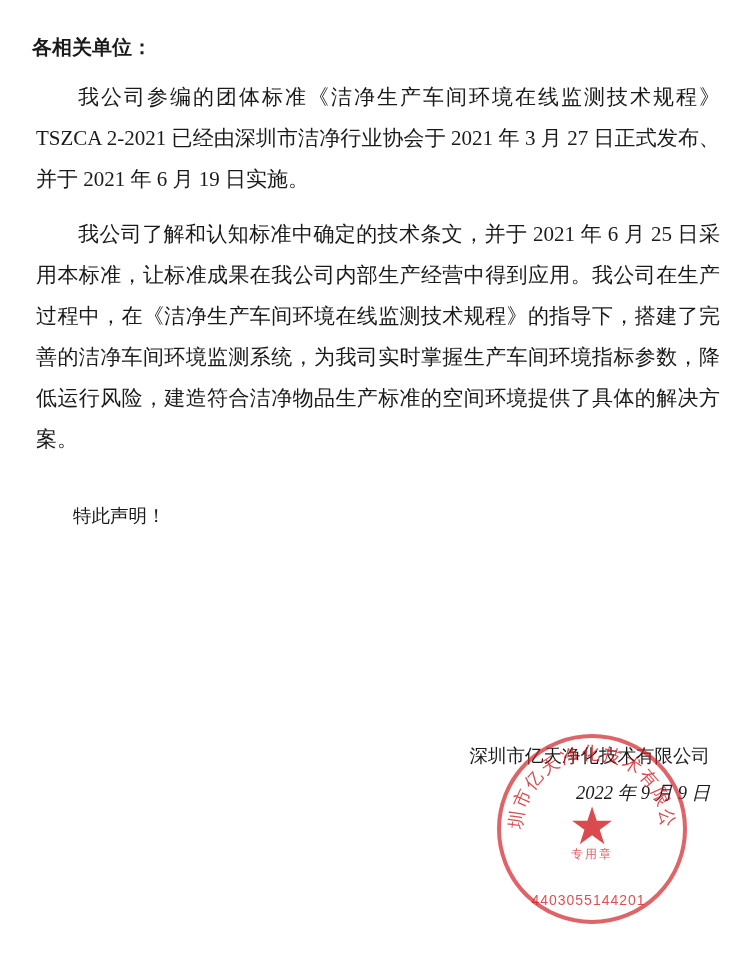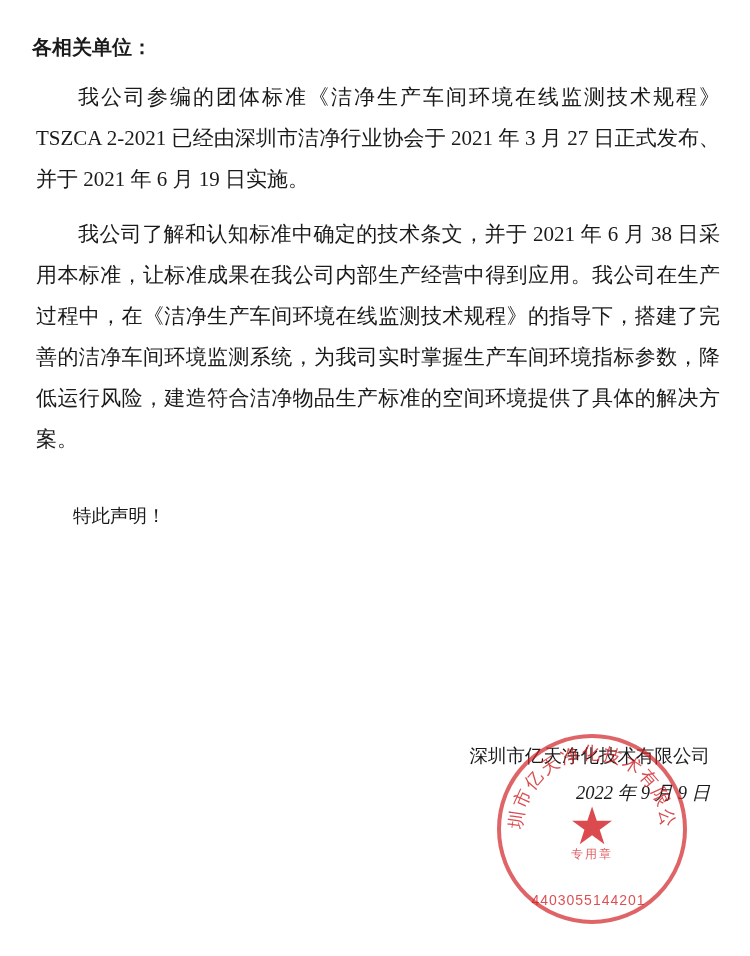--- a/index.html
+++ b/index.html
@@ -136,21 +136,21 @@
 </head>
 <body>
 
 <div class="page">
 
 
   <div class="salutation">各相关单位：</div>
 
   <div class="body-block">
     <p class="para">我公司参编的团体标准《洁净生产车间环境在线监测技术规程》TSZCA 2-2021 已经由深圳市洁净行业协会于 2021 年 3 月 27 日正式发布、并于 2021 年 6 月 19 日实施。</p>
-    <p class="para spaced">我公司了解和认知标准中确定的技术条文，并于 2021 年 6 月 38 日采用本标准，让标准成果在我公司内部生产经营中得到应用。我公司在生产过程中，在《洁净生产车间环境在线监测技术规程》的指导下，搭建了完善的洁净车间环境监测系统，为我司实时掌握生产车间环境指标参数，降低运行风险，建造符合洁净物品生产标准的空间环境提供了具体的解决方案。</p>
+    <p class="para spaced">我公司了解和认知标准中确定的技术条文，并于 2021 年 6 月 25 日采用本标准，让标准成果在我公司内部生产经营中得到应用。我公司在生产过程中，在《洁净生产车间环境在线监测技术规程》的指导下，搭建了完善的洁净车间环境监测系统，为我司实时掌握生产车间环境指标参数，降低运行风险，建造符合洁净物品生产标准的空间环境提供了具体的解决方案。</p>
   </div>
 
   <div class="closing">特此声明！</div>
 
   <div class="signature">
     <span class="sig-company">深圳市亿天净化技术有限公司</span>
     <span class="sig-date">2022 年 9 月 9 日</span>
   </div>
 
   <div class="seal">

